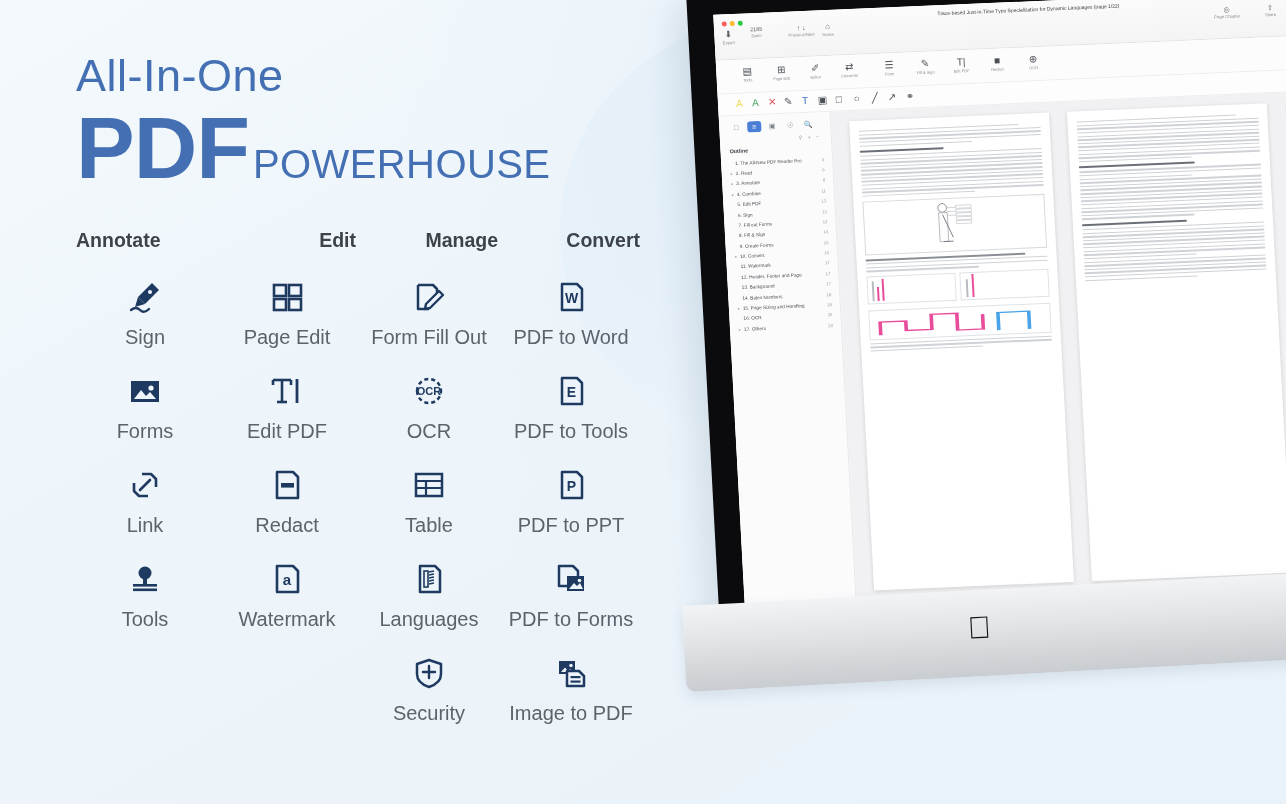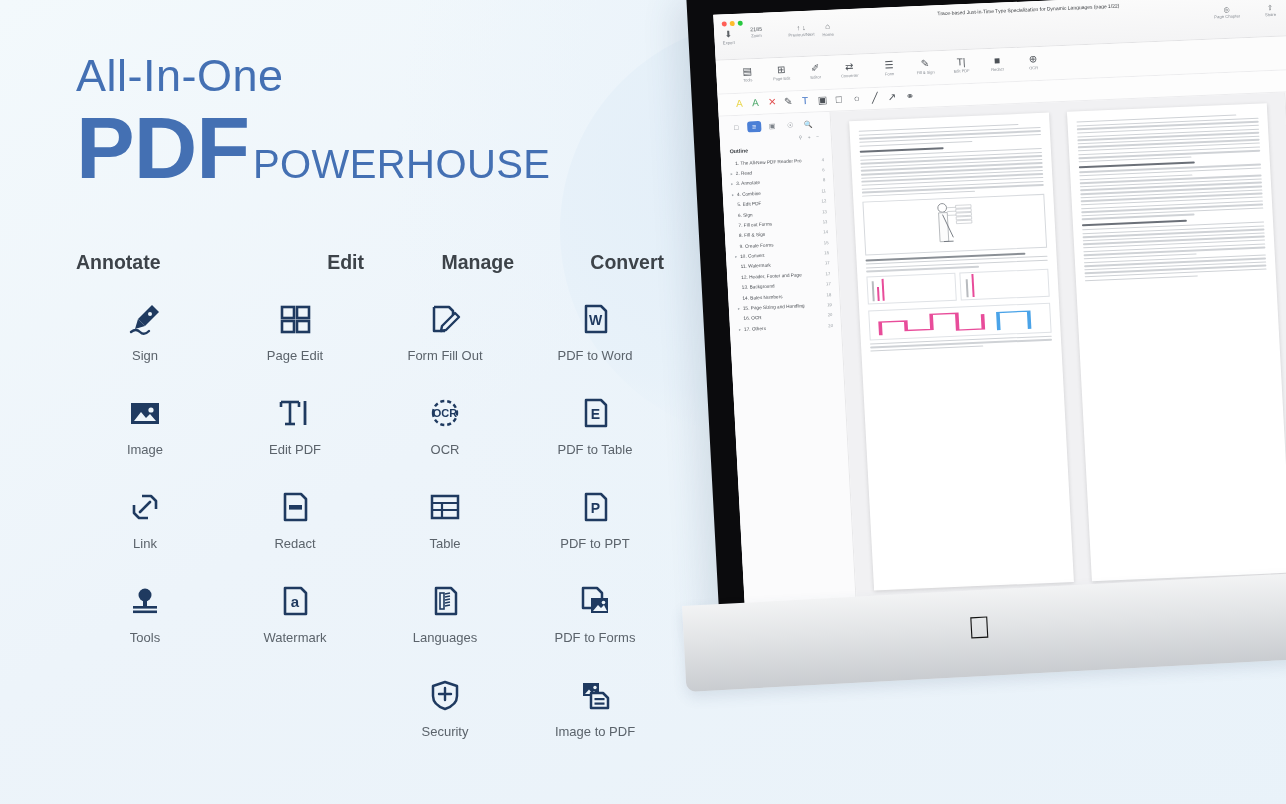--- a/index.html
+++ b/index.html
@@ -41,40 +41,40 @@
     font-size: 88px; font-weight: 700; color: #4470b3;
     letter-spacing: -1px; line-height: .98;
   }
   .hl-power {
     font-size: 40px; font-weight: 400; color: #4470b3;
     letter-spacing: .4px; margin-left: 4px;
   }
 
   
   #cols {
-    margin-top: 60px;
+    margin-top: 38px;
     display: grid;
     grid-template-columns: 138px 138px 138px 138px;
-    column-gap: 12px;
+    column-gap: 4px;
   }
   .col-head {
     font-size: 19.5px; font-weight: 700; color: #3d4349;
     margin-bottom: 23px; text-align: right;
   }
   .col-head.c0 { text-align: left; padding-left: 0px; }
   .cell {
     display: flex; flex-direction: column; align-items: center;
     height: 94px; justify-content: flex-start;
   }
   .cell .ico {
     height: 44px; display: flex; align-items: center; justify-content: center;
     margin-bottom: 7px;
   }
   .cell .lbl {
-    font-size: 13px; color: #5b636b; text-align: center; white-space: nowrap;
+    font-size: 20px; color: #5b636b; text-align: center; white-space: nowrap;
   }
   .ico svg { display: block; }
 
   
   .colbody { display: flex; flex-direction: column; }
 
   
   #imac { position: absolute; left: 672px; top: -8px; width: 700px; height: 812px; }
   .screen-shell {
     position: absolute; left: 14px; top: 0px;
@@ -228,21 +228,21 @@
 
 
         <div class="cell">
           <div class="ico">
             <svg width="40" height="40" viewBox="0 0 40 40" fill="none">
               <rect x="6" y="10" width="28" height="21" fill="#1f3a60"></rect>
               <circle cx="26" cy="17" r="2.6" fill="#eef5fa"></circle>
               <path d="M9 28 L16 19 L21 25 L25 21 L31 28 Z" fill="#eef5fa"></path>
             </svg>
           </div>
-          <div class="lbl">Image</div>
+          <div class="lbl">Forms</div>
         </div>
 
         <div class="cell">
           <div class="ico">
             <svg width="40" height="40" viewBox="0 0 40 40" fill="none">
               <path d="M17 9 L26 9 L31 14 L31 22" stroke="#1f3a60" stroke-width="2.6" fill="none" stroke-linejoin="round"></path>
               <path d="M23 31 L14 31 L9 26 L9 18" stroke="#1f3a60" stroke-width="2.6" fill="none" stroke-linejoin="round"></path>
               <path d="M15 25 L25 15" stroke="#1f3a60" stroke-width="2.6" stroke-linecap="round"></path>
             </svg>
           </div>
@@ -382,21 +382,21 @@
           <div class="lbl">PDF to Word</div>
         </div>
 
         <div class="cell">
           <div class="ico">
             <svg width="40" height="40" viewBox="0 0 40 40" fill="none">
               <path d="M11 7 H26 L31 12 V33 H11 Z" stroke="#1f3a60" stroke-width="2.5" fill="none" stroke-linejoin="round"></path>
               <text x="20.5" y="26" font-family="Liberation Sans, sans-serif" font-size="14" font-weight="700" fill="#1f3a60" text-anchor="middle">E</text>
             </svg>
           </div>
-          <div class="lbl">PDF to Table</div>
+          <div class="lbl">PDF to Tools</div>
         </div>
 
         <div class="cell">
           <div class="ico">
             <svg width="40" height="40" viewBox="0 0 40 40" fill="none">
               <path d="M11 7 H26 L31 12 V33 H11 Z" stroke="#1f3a60" stroke-width="2.5" fill="none" stroke-linejoin="round"></path>
               <text x="20.5" y="26" font-family="Liberation Sans, sans-serif" font-size="14" font-weight="700" fill="#1f3a60" text-anchor="middle">P</text>
             </svg>
           </div>
           <div class="lbl">PDF to PPT</div>

